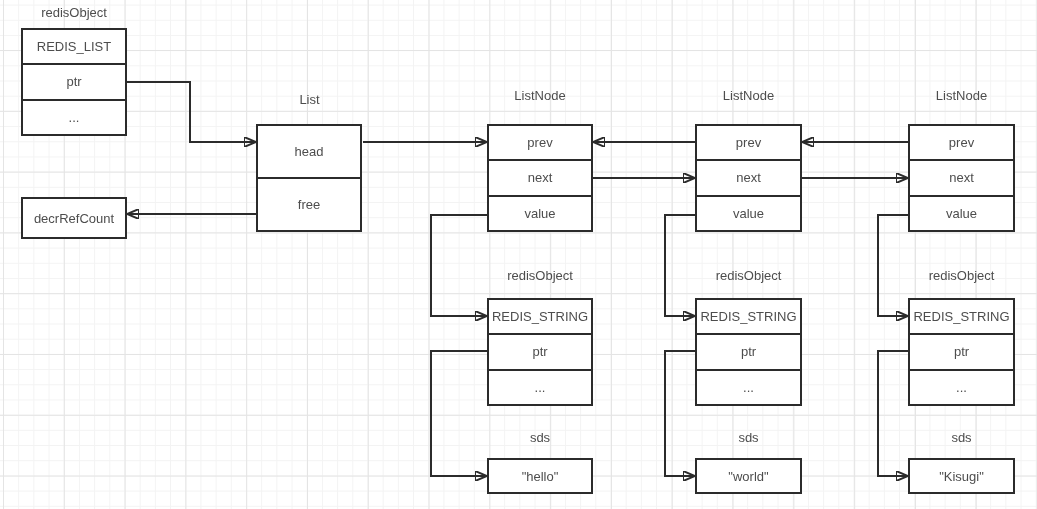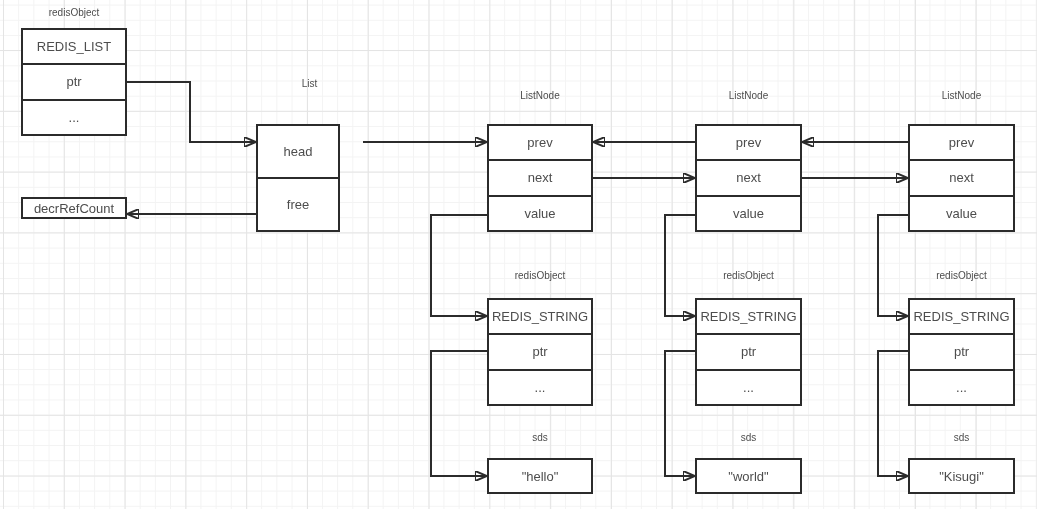--- a/index.html
+++ b/index.html
@@ -25,21 +25,21 @@
     border: 2px solid #2b2b2b; display: flex; flex-direction: column;
   }
   .row {
     flex: 1; display: flex; align-items: center; justify-content: center;
     border-bottom: 2px solid #2b2b2b; font-size: 13px; color: #4d4d4d;
     white-space: nowrap; overflow: hidden;
   }
   .row:last-child { border-bottom: none; }
   .glabel {
     position: absolute; height: 16px; line-height: 16px; text-align: center;
-    font-size: 10px; color: #4d4d4d; white-space: nowrap;
+    font-size: 13px; color: #4d4d4d; white-space: nowrap;
   }
 </style>
 </head>
 <body>
 
 <div class="canvas">
 
   <svg class="edges" viewBox="0 0 1037 509" xmlns="http://www.w3.org/2000/svg">
     <defs>
       <marker id="ah" markerWidth="12" markerHeight="10" refX="11" refY="5" orient="auto" markerUnits="userSpaceOnUse">
@@ -61,26 +61,26 @@
     <path d="M908 351 H878 V476 H907" marker-end="url(#ah)"></path>
   </svg>
 
   <div class="glabel" style="left:21px; top:5px; width:106px;">redisObject</div>
   <div class="box" style="left:21px; top:28px; width:106px; height:108px;">
     <div class="row">REDIS_LIST</div>
     <div class="row">ptr</div>
     <div class="row">...</div>
   </div>
 
-  <div class="box" style="left:21px; top:197px; width:106px; height:22px;">
+  <div class="box" style="left:21px; top:197px; width:106px; height:42px;">
     <div class="row">decrRefCount</div>
   </div>
 
-  <div class="glabel" style="left:256px; top:76px; width:107px;">List</div>
-  <div class="box" style="left:256px; top:124px; width:84px; height:108px;">
+  <div class="glabel" style="left:256px; top:92px; width:107px;">List</div>
+  <div class="box" style="left:256px; top:124px; width:106px; height:108px;">
     <div class="row">head</div>
     <div class="row">free</div>
   </div>
 
   <div class="glabel" style="left:487px; top:88px; width:106px;">ListNode</div>
   <div class="box" style="left:487px; top:124px; width:106px; height:108px;">
     <div class="row">prev</div>
     <div class="row">next</div>
     <div class="row">value</div>
   </div>

